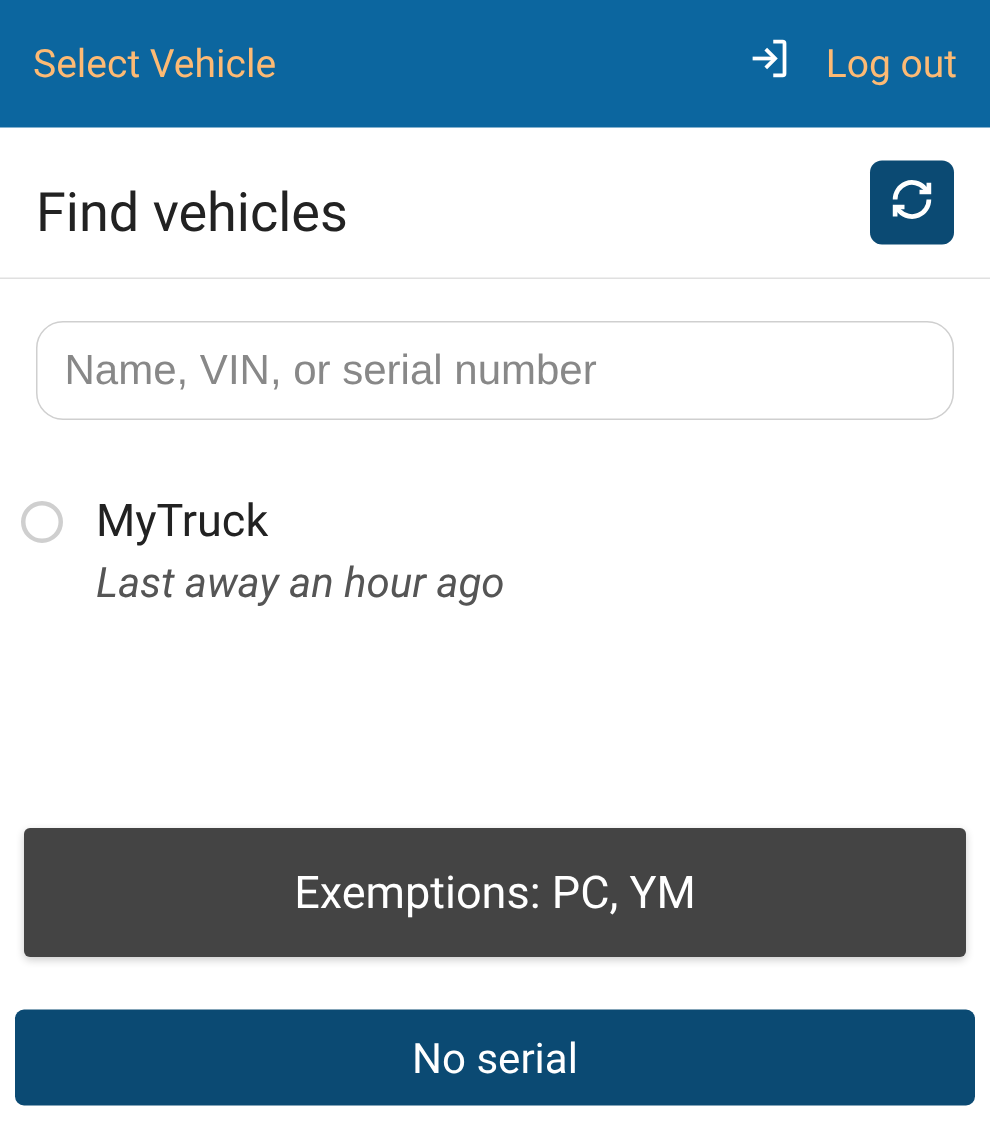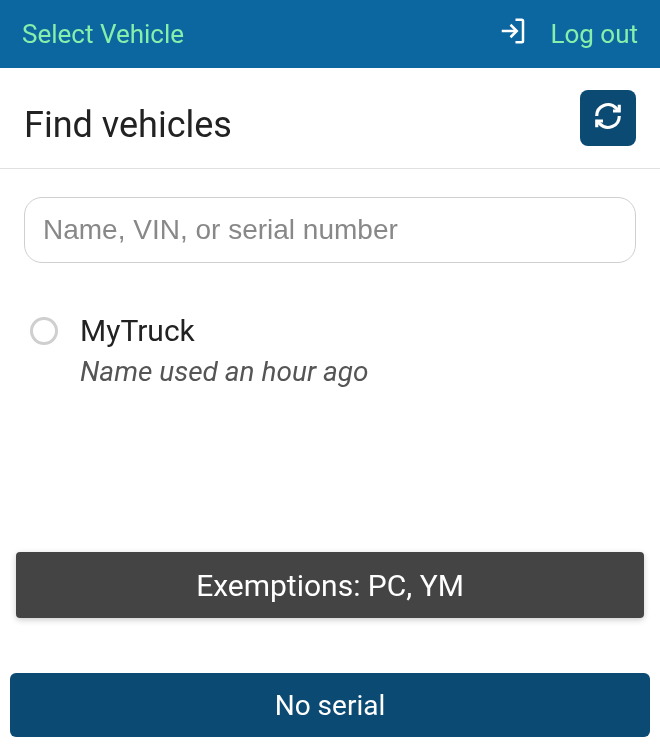--- a/index.html
+++ b/index.html
@@ -1,21 +1,21 @@
 <!DOCTYPE html>
 <html><head>
 <meta charset="utf-8">
 <style>
   * { box-sizing: border-box; margin: 0; padding: 0; }
   html, body { width: 660px; height: 747px; font-family: "Segoe UI", Roboto, Arial, sans-serif; background: #fff; overflow: hidden; }
 
   .header {
     background: #0C669F;
-    color: #86efac;
-    height: 68px;
+    color: #fdba74;
+    height: 85px;
     display: flex;
     align-items: center;
     justify-content: space-between;
     padding: 0 22px;
   }
   .header .title { font-size: 26px; font-weight: 400; }
   .header .logout {
     display: flex; align-items: center; gap: 22px;
     font-size: 26px; font-weight: 400; cursor: pointer;
   }
@@ -35,38 +35,38 @@
   .refresh-btn svg { width: 30px; height: 30px; stroke: #fff; fill: none; stroke-width: 2.5; }
 
   .search-wrap { padding: 28px 24px 24px 24px; }
   .search-input {
     width: 100%; height: 66px; border: 1px solid #cfcfcf; border-radius: 18px;
     font-size: 28px; color: #555; padding: 0 18px; outline: none;
     background: #fff;
   }
   .search-input::placeholder { color: #888; }
 
-  .list { padding: 4px 24px 0 24px; }
+  .list { padding: 4px 24px 0 8px; }
   .item {
     display: flex; align-items: flex-start; gap: 22px;
     padding: 22px 6px;
     border-top: 1px solid #ececec;
     cursor: pointer;
   }
   .item:first-child { border-top: none; }
   .radio {
     width: 28px; height: 28px; border: 3px solid #cfcfcf; border-radius: 50%;
     flex: 0 0 auto; margin-top: 4px; background: #fff;
   }
   .item-text .name { font-size: 30px; color: #222; line-height: 1.2; }
   .item-text .meta { font-size: 28px; color: #555; font-style: italic; margin-top: 6px; }
 
   .toast {
     position: absolute; left: 16px; right: 16px; top: 552px;
-    height: 66px; background: #444; color: #fff;
+    height: 86px; background: #444; color: #fff;
     display: flex; align-items: center; justify-content: center;
     font-size: 30px; border-radius: 4px;
     box-shadow: 0 2px 6px rgba(0,0,0,0.2);
   }
 
   .no-vehicle {
     position: absolute; left: 10px; right: 10px; bottom: 10px;
     height: 64px; background: #0B4A73; color: #fff;
     display: flex; align-items: center; justify-content: center;
     font-size: 28px; border-radius: 6px; cursor: pointer;
@@ -105,21 +105,21 @@
 
 <div class="search-wrap">
   <input class="search-input" type="text" placeholder="Name, VIN, or serial number" style="">
 </div>
 
 <div class="list">
   <div class="item">
     <div class="radio"></div>
     <div class="item-text">
       <div class="name">MyTruck</div>
-      <div class="meta">Name used an hour ago</div>
+      <div class="meta">Last away an hour ago</div>
     </div>
   </div>
 </div>
 
 <div class="toast">
   <span>Exemptions: PC, YM</span>
 </div>
 
 <div class="no-vehicle">
   <span>No serial</span>

